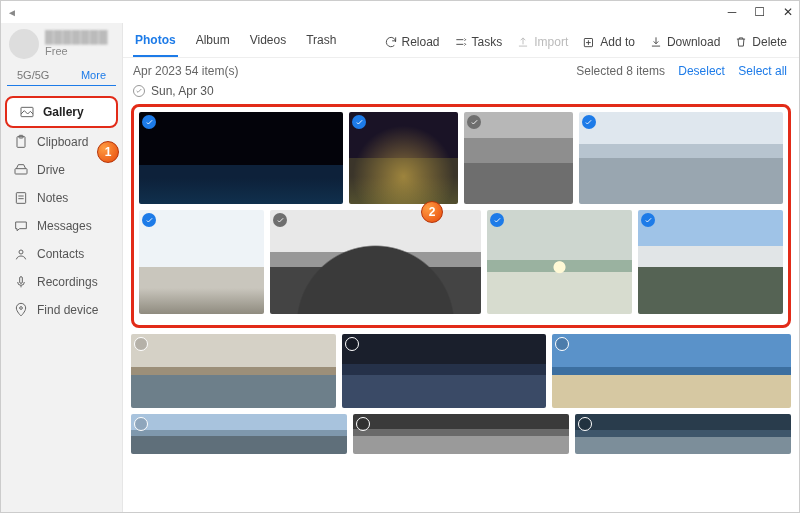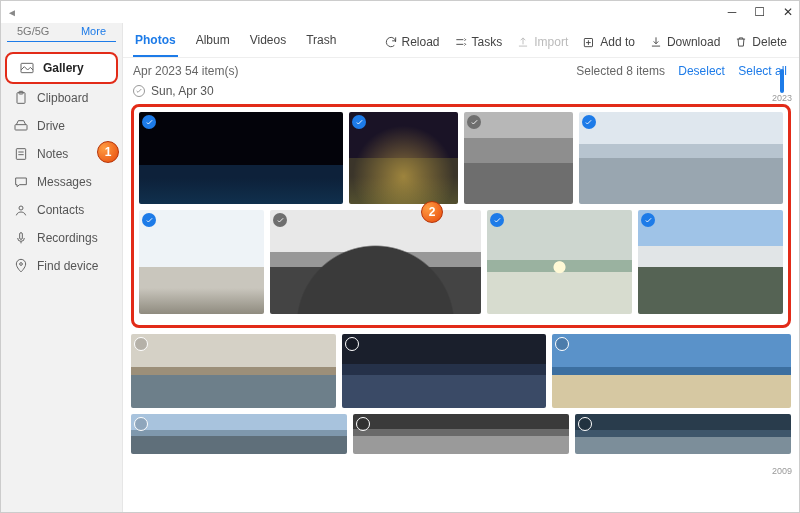--- a/index.html
+++ b/index.html
@@ -101,20 +101,27 @@
   <div class="wcontrols">
     <span>─</span>
     <span>☐</span>
     <span>✕</span>
   </div>
 </div>
 
 <div class="layout">
 
   <div class="sidebar">
+    <div class="user-block">
+      <div class="avatar"></div>
+      <div class="user-text">
+        <div class="username">███████</div>
+        <div class="plan">Free</div>
+      </div>
+    </div>
     <div class="net-row">
       <span class="net">5G/5G</span>
       <span class="more">More</span>
     </div>
 
     <div class="nav">
       <div class="nav-item active">
         <svg viewBox="0 0 24 24">
             <rect x="3" y="5" width="18" height="14" rx="1"></rect>
             <path d="M3 15l5-5 5 5 4-4 4 4"></path>
@@ -321,23 +328,17 @@
           </div>
         <div class="thumb pano2">
             <span class="checks unchecked"></span>
           </div>
         <div class="thumb pano3">
             <span class="checks unchecked"></span>
           </div>
       </div>
     </div>
 
-    <div class="timeline">
-      <div class="bar"></div>
-      <span class="tick">2023</span>
-      <span style="flex:1"></span>
-      <span class="tick">2009</span>
-    </div>
   </div>
 </div>
 
 <div class="badge" style="left:96px; top:140px;">1</div>
 <div class="badge" style="left:420px; top:200px;">2</div>
 
 </body></html>

